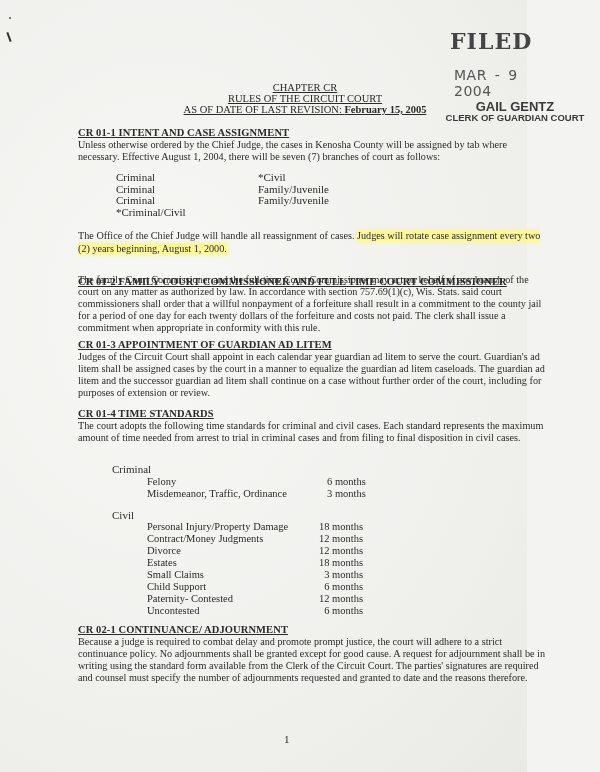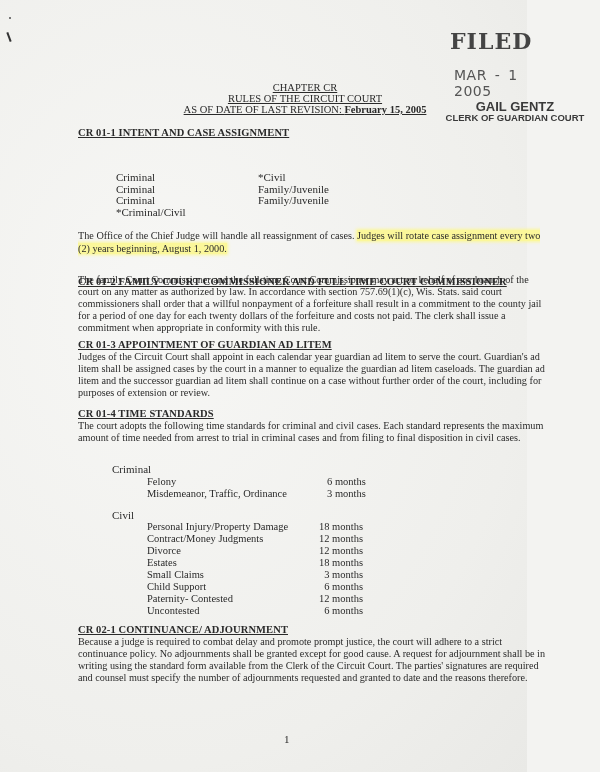--- a/index.html
+++ b/index.html
@@ -55,33 +55,34 @@
     .mark2 { position: absolute; left: 9px; top: 17px; width: 2px; height: 2px; background: #777; }
   </style>
 </head>
 <body>
 
 <div class="page">
   <div class="mark2"></div>
   <div class="mark"></div>
 
   <div class="stamp-filed">FILED</div>
-  <div class="stamp-date">MAR  - 1  2005</div>
+  <div class="stamp-date">MAR  - 9  2004</div>
   <div class="stamp-clerk">
     <div class="name">GAIL GENTZ</div>
     <div class="title">CLERK OF GUARDIAN COURT</div>
   </div>
 
   <div class="header">
     <div>CHAPTER CR</div>
     <div>RULES OF THE CIRCUIT COURT</div>
     <div><span>AS OF DATE OF LAST REVISION:  </span><b>February 15, 2005</b></div>
   </div>
 
   <div class="sec-title" style="top:127px">CR 01-1 INTENT AND CASE ASSIGNMENT</div>
+  <div class="para" style="top:139px">Unless otherwise ordered by the Chief Judge, the cases in Kenosha County will be assigned by tab where necessary.  Effective August 1, 2004, there will be seven (7) branches of court as follows:</div>
 
   <div class="col" style="left:116px; top:172px">
     <div>Criminal</div>
     <div>Criminal</div>
     <div>Criminal</div>
     <div>*Criminal/Civil</div>
   </div>
   <div class="col" style="left:258px; top:172px">
     <div>*Civil</div>
     <div>Family/Juvenile</div>

